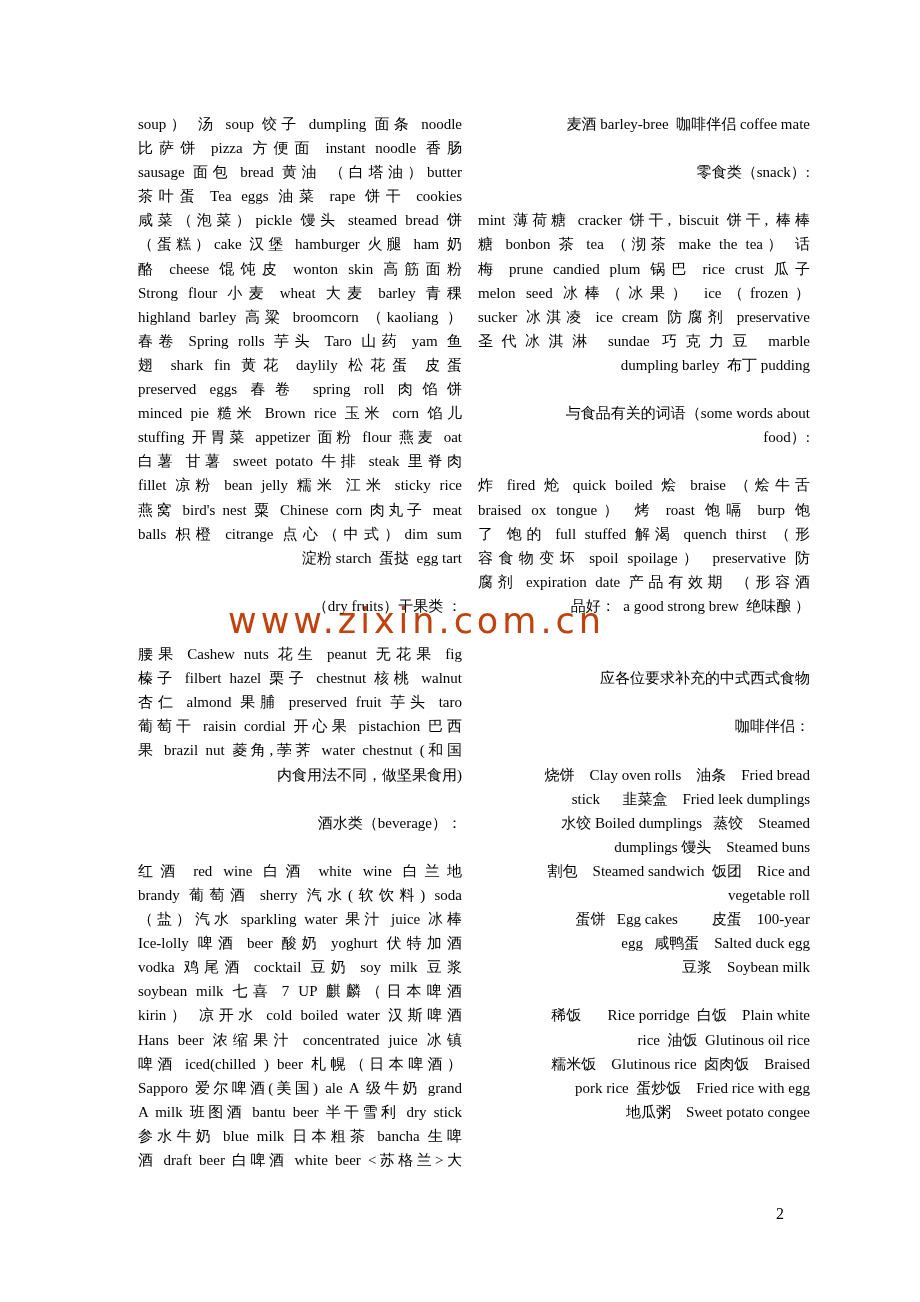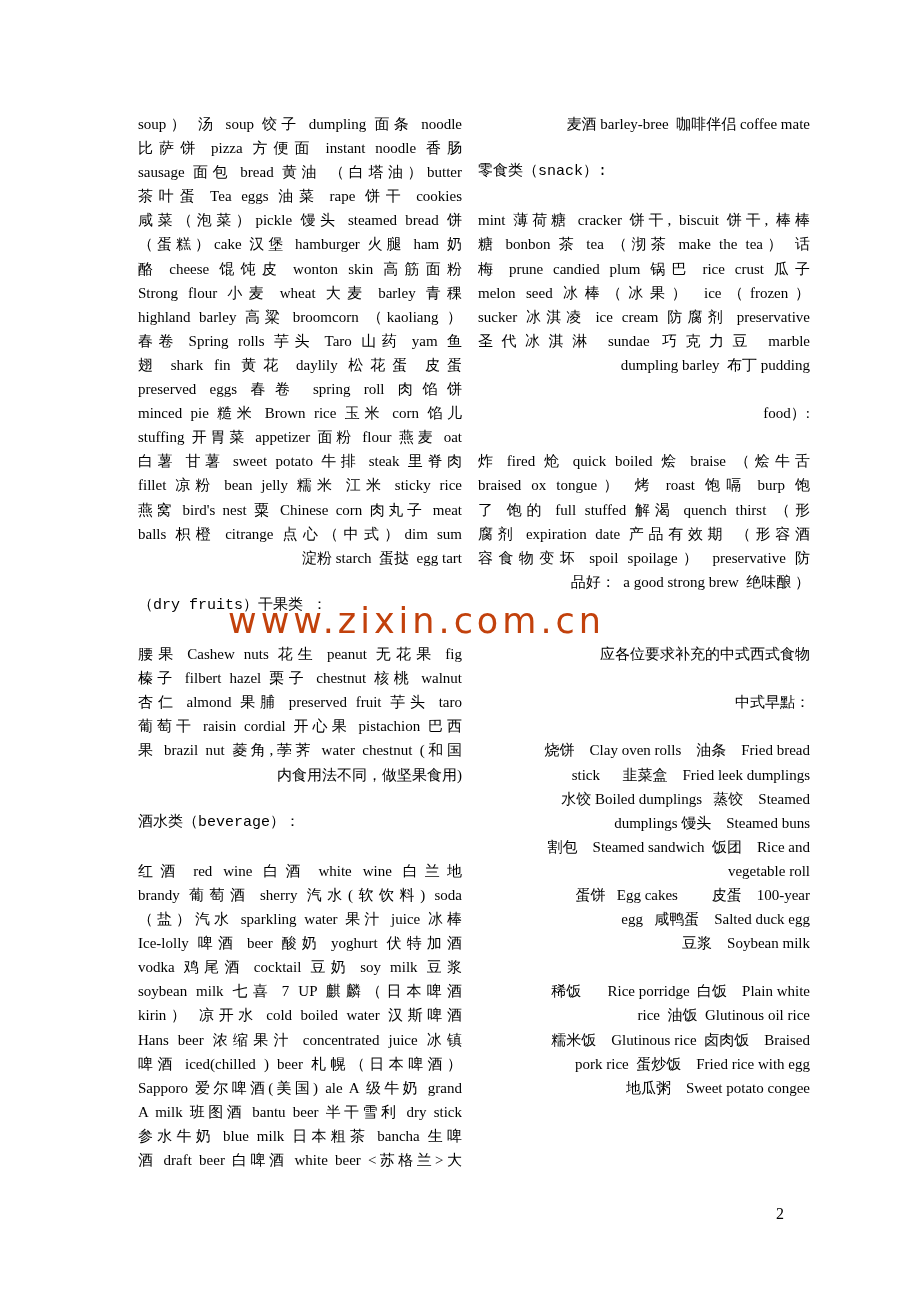--- a/index.html
+++ b/index.html
@@ -25,21 +25,21 @@
   .column-left{left:138px;width:324px;}
   .column-right{left:478px;width:332px;}
   .line{
     height:24.1px;
     line-height:24.1px;
     font-size:15px;
     white-space:normal;
   }
   .line.j{text-align:justify;text-align-last:justify;font-family:Liberation Serif, serif;}
   .line.l{text-align:right;white-space:pre-wrap;}
-  .line.c{text-align:left;white-space:pre-wrap;font-family:Liberation Mono, monospace;}
+  .line.c{text-align:right;white-space:pre-wrap;}
   .line.b{white-space:pre-wrap;}
   .page-number{
     position:absolute;
     left:770px;top:1205px;
     width:20px;
     font-size:16px;
     text-align:center;
     z-index:1;
   }
 </style>
@@ -100,33 +100,34 @@
       <div class="line c">零食类（snack）:</div>
       <div class="line b"></div>
       <div class="line j">mint 薄荷糖 cracker 饼干, biscuit 饼干, 棒棒</div>
       <div class="line j">糖 bonbon 茶 tea （沏茶 make the tea） 话</div>
       <div class="line j">梅 prune candied plum 锅巴 rice crust 瓜子</div>
       <div class="line j">melon seed 冰棒（冰果） ice（frozen）</div>
       <div class="line j">sucker 冰淇凌 ice cream 防腐剂 preservative</div>
       <div class="line j">圣代冰淇淋 sundae 巧克力豆 marble</div>
       <div class="line l">dumpling barley  布丁 pudding</div>
       <div class="line b"></div>
+      <div class="line l">  与食品有关的词语（some words about</div>
       <div class="line l">food）:</div>
       <div class="line b"></div>
       <div class="line j">炸 fired 炝 quick boiled 烩 braise （烩牛舌</div>
       <div class="line j">braised ox tongue） 烤 roast 饱嗝 burp 饱</div>
       <div class="line j">了 饱的 full stuffed 解渴 quench thirst （形</div>
+      <div class="line j">容食物变坏 spoil spoilage） preservative 防</div>
       <div class="line j">腐剂 expiration date 产品有效期 （形容酒</div>
-      <div class="line j">容食物变坏 spoil spoilage） preservative 防</div>
       <div class="line l">品好：  a good strong brew  绝味酿 ）</div>
       <div class="line b"></div>
       <div class="line b"></div>
       <div class="line l">应各位要求补充的中式西式食物</div>
       <div class="line b"></div>
-      <div class="line l">中式早點：</div>
+      <div class="line l">咖啡伴侣：</div>
       <div class="line b"></div>
       <div class="line l">烧饼    Clay oven rolls    油条    Fried bread</div>
       <div class="line l">stick      韭菜盒    Fried leek dumplings</div>
       <div class="line l">水饺 Boiled dumplings   蒸饺    Steamed</div>
       <div class="line l">dumplings 馒头    Steamed buns</div>
       <div class="line l">割包    Steamed sandwich  饭团    Rice and</div>
       <div class="line l">vegetable roll</div>
       <div class="line l">蛋饼   Egg cakes         皮蛋    100-year</div>
       <div class="line l">egg   咸鸭蛋    Salted duck egg</div>
       <div class="line l">豆浆    Soybean milk</div>

